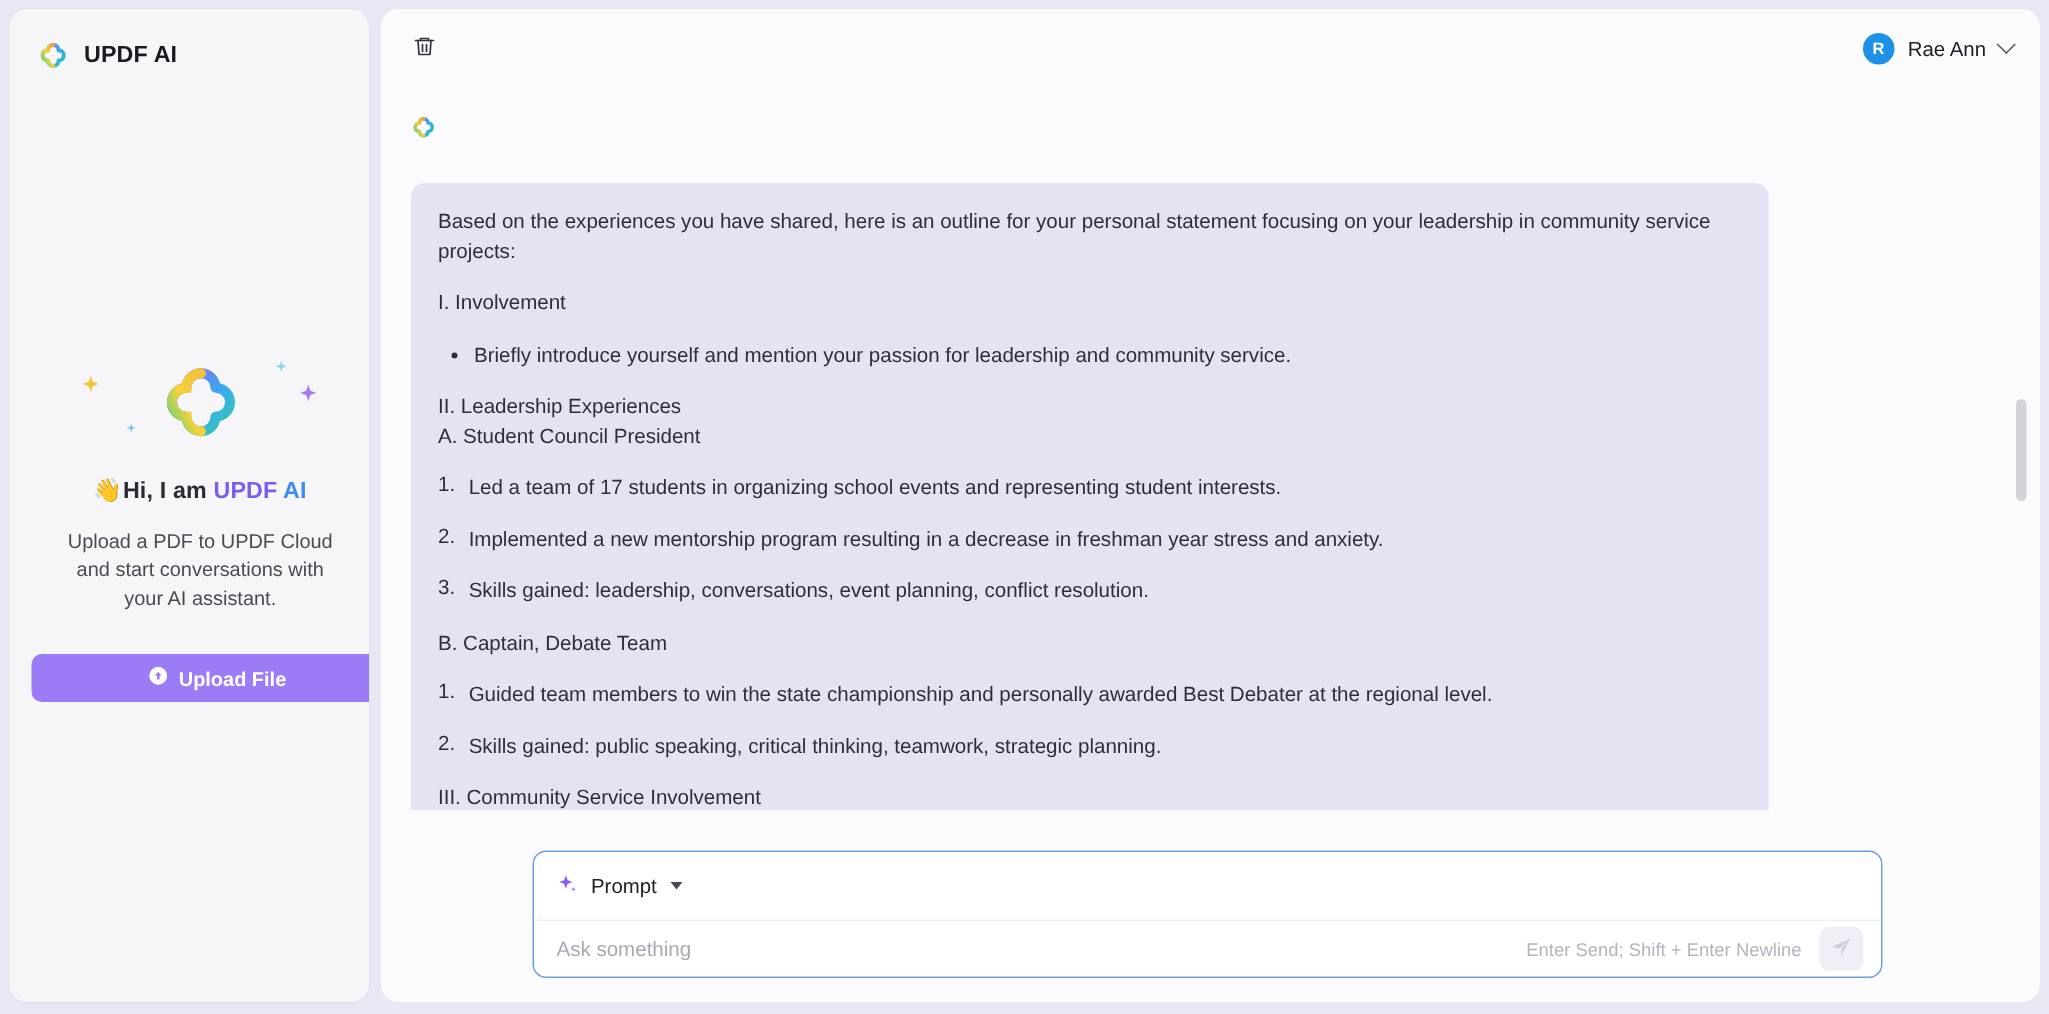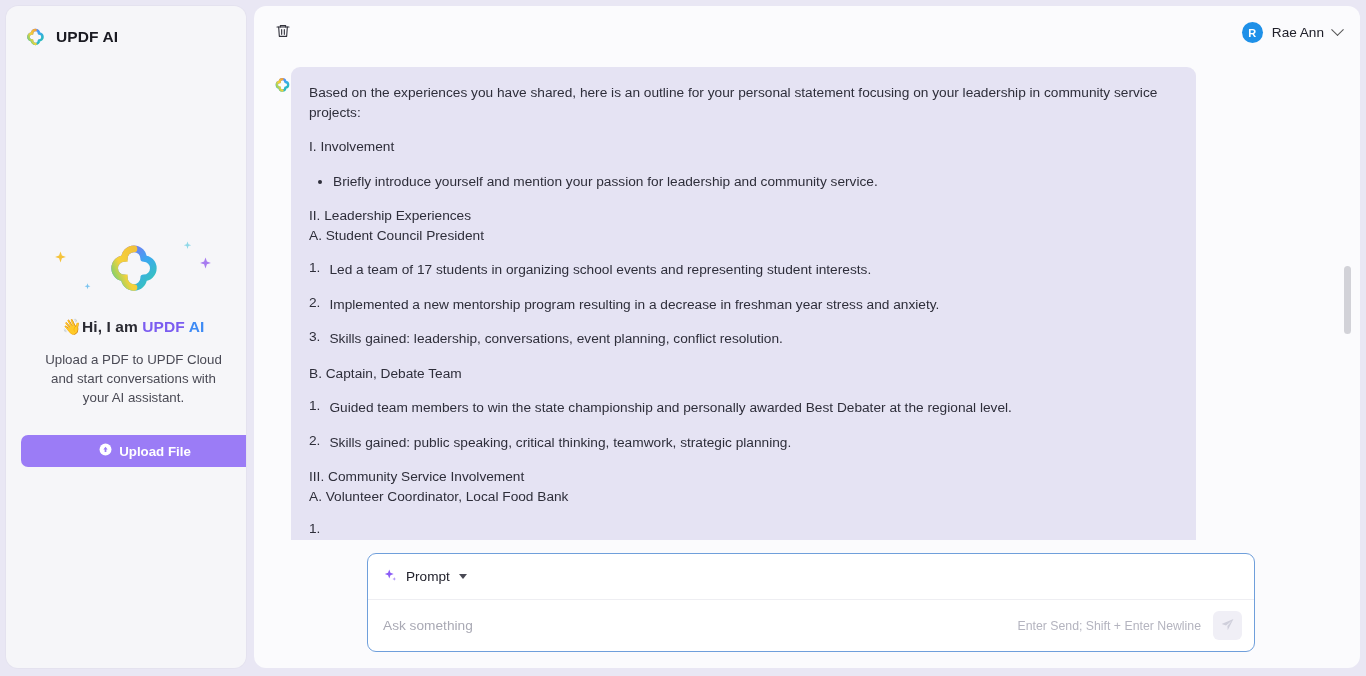--- a/index.html
+++ b/index.html
@@ -152,22 +152,23 @@
   
   .chat-scroll {
     position: absolute;
     left: 0; right: 0;
     top: 53px;
     bottom: 128px;
     overflow: hidden;
   }
   .msg-row {
     display: flex;
-    gap: 0;
+    gap: 24px;
     padding: 8px 22px 0 20px;
+    flex-direction: column;
   }
   .msg-avatar {
     flex: 0 0 auto;
     margin-top: 9px;
   }
   .bubble {
     background: #e5e3f3;
     border-radius: 9px;
     padding: 16px 22px 20px 18px;
     flex: 1;
@@ -221,24 +222,24 @@
     width: 7px;
     height: 68px;
     background: #d2d2d8;
     border-radius: 4px;
     cursor: pointer;
   }
 
   
   .composer {
     position: absolute;
-    left: 113px;
+    left: 101px;
     right: 105px;
     bottom: 16px;
-    height: 99px;
+    height: 85px;
     background: #ffffff;
     border: 1.6px solid #6f9fdb;
     border-radius: 9px;
     display: flex;
     flex-direction: column;
     overflow: hidden;
   }
   .composer-top {
     height: 46px;
     display: flex;

